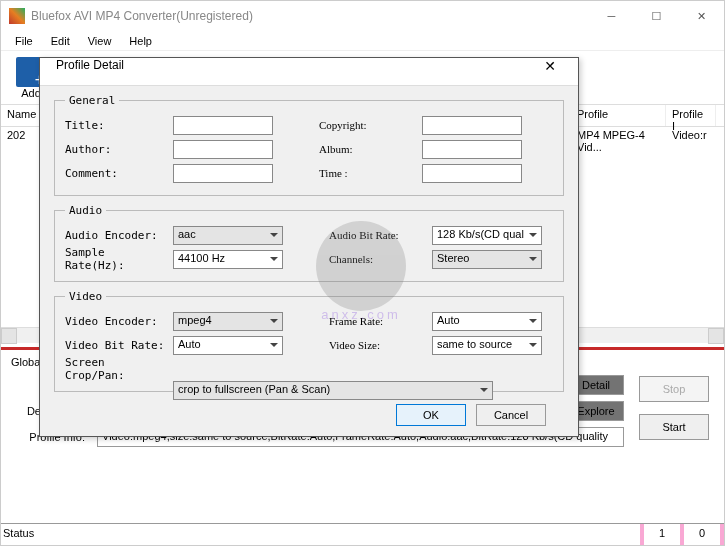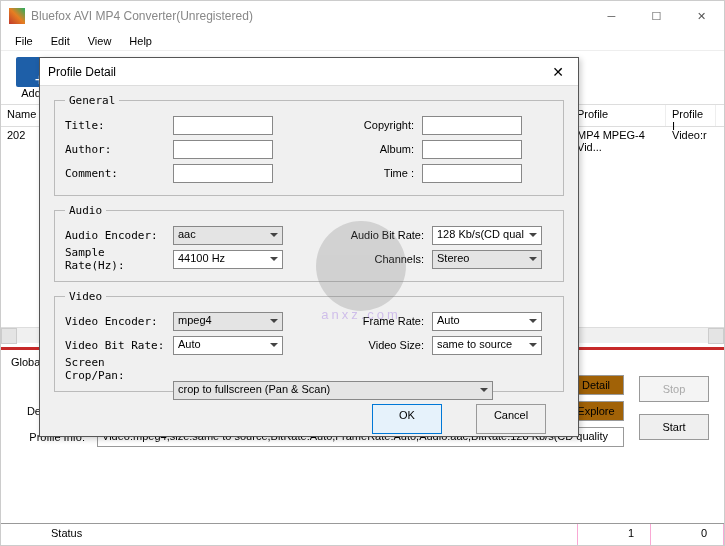--- a/index.html
+++ b/index.html
@@ -24,48 +24,48 @@
 .grid-row div { padding: 2px 6px; }
 .col-name { width: 570px; } .col-profile { width: 95px; } .col-pi { width: 50px; }
 .grid-body { height: 200px; overflow: hidden; }
 
 .red-sep { height: 3px; background: #c62828; margin-top: 4px; }
 
 .bottom { padding: 6px 10px; }
 .brow { display: flex; align-items: center; height: 26px; gap: 6px; }
 .blabel { width: 80px; text-align: right; padding-right: 6px; }
 .binput { flex: 1; height: 20px; border: 1px solid #999; padding: 2px 4px; background: #fff; }
-.bbtn { width: 56px; height: 20px; border: 1px solid #999; background: #a16207; text-align: center; line-height: 18px; }
+.bbtn { width: 56px; height: 20px; border: 1px solid #999; background: #737373; text-align: center; line-height: 18px; }
 .bigbtn { width: 70px; height: 26px; border: 1px solid #999; background: #efefef; display: flex; align-items: center; justify-content: center; }
 .bigbtn.dis { color: #aaa; background: #f4f4f4; }
 .rightbtns { width: 80px; display: flex; flex-direction: column; gap: 12px; align-items: center; padding-top: 4px; }
 
 .statusbar { position: absolute; bottom: 0; left: 0; right: 0; height: 22px; border-top: 1px solid #999; display: flex; }
-.statusbar div { border-right: 1px solid #f9a8d4; padding: 3px 22px; margin-left: 28px; }
+.statusbar div { border-right: 4px solid #f9a8d4; padding: 3px 2px; }
 .st1 { flex: 1; } .st2 { width: 40px; text-align: center; } .st3 { width: 40px; text-align: center; }
 
 
 .dialog { position: absolute; left: 38px; top: 56px; width: 540px; height: 380px; background: #f0f0f0; border: 1px solid #555; box-shadow: 2px 2px 6px rgba(0,0,0,0.2); z-index: 10; }
-.dlg-title { height: 28px; display: flex; align-items: center; padding: 0 8px; background: #fff; border-bottom: 1px solid #ddd; }
+.dlg-title { height: 28px; display: flex; padding: 0 16px; background: #fff; border-bottom: 1px solid #ddd; }
 .dlg-title span { flex: 1; font-size: 12px; }
 .dlg-close { width: 24px; text-align: center; font-size: 14px; }
 .dlg-body { padding: 8px 14px; }
 fieldset { border: 1px solid #bbb; margin-bottom: 8px; padding: 6px 10px 10px 10px; }
 legend { padding: 0 4px; font-family: monospace; }
 .frow { display: flex; align-items: center; height: 24px; gap: 8px; }
 .fl { width: 100px; font-family: monospace; }
-.fl2 { width: 95px; font-family: Liberation Sans, sans-serif; text-align: right; }
+.fl2 { width: 95px; font-family: Liberation Serif, serif; }
 .finput { width: 100px; height: 19px; border: 1px solid #888; background: #fff; padding: 1px 3px; font-family: monospace; }
 .fselect { width: 110px; height: 19px; border: 1px solid #888; background: #fff; padding: 1px 4px; font-family: monospace; position: relative; }
 .fselect.gray { background: #e4e4e4; }
 .fselect::after { content: ""; position: absolute; right: 4px; top: 6px; border: 4px solid transparent; border-top-color: #444; }
 .wide { width: 320px; margin-top: 42px; }
 .gap { width: 30px; }
 .dlg-btns { display: flex; justify-content: flex-end; gap: 10px; padding: 4px 18px; }
-.dbtn { width: 70px; height: 30px; border: 1px solid #0078d7; background: #e6f2fb; text-align: center; line-height: 20px; margin-left: 24px; }
+.dbtn { width: 70px; height: 22px; border: 1px solid #0078d7; background: #e6f2fb; text-align: center; line-height: 20px; }
 .dbtn.sec { border-color: #999; background: #efefef; }
 
 .watermark { position: absolute; left: 260px; top: 220px; width: 200px; height: 110px; opacity: 0.25; z-index: 20; pointer-events: none; }
 .watermark .circ { width: 90px; height: 90px; border-radius: 50%; background: #777; margin: 0 auto; position: relative; }
 .watermark .txt { text-align: center; color: #6d28d9; font-size: 13px; letter-spacing: 3px; margin-top: -4px; }
 
 .scrollbar-h { height: 16px; background: #f0f0f0; border-top: 1px solid #ddd; display: flex; }
 .sb-arrow { width: 16px; height: 16px; background: #e4e4e4; border: 1px solid #ccc; }
 .sb-track { flex: 1; }
 </style>

